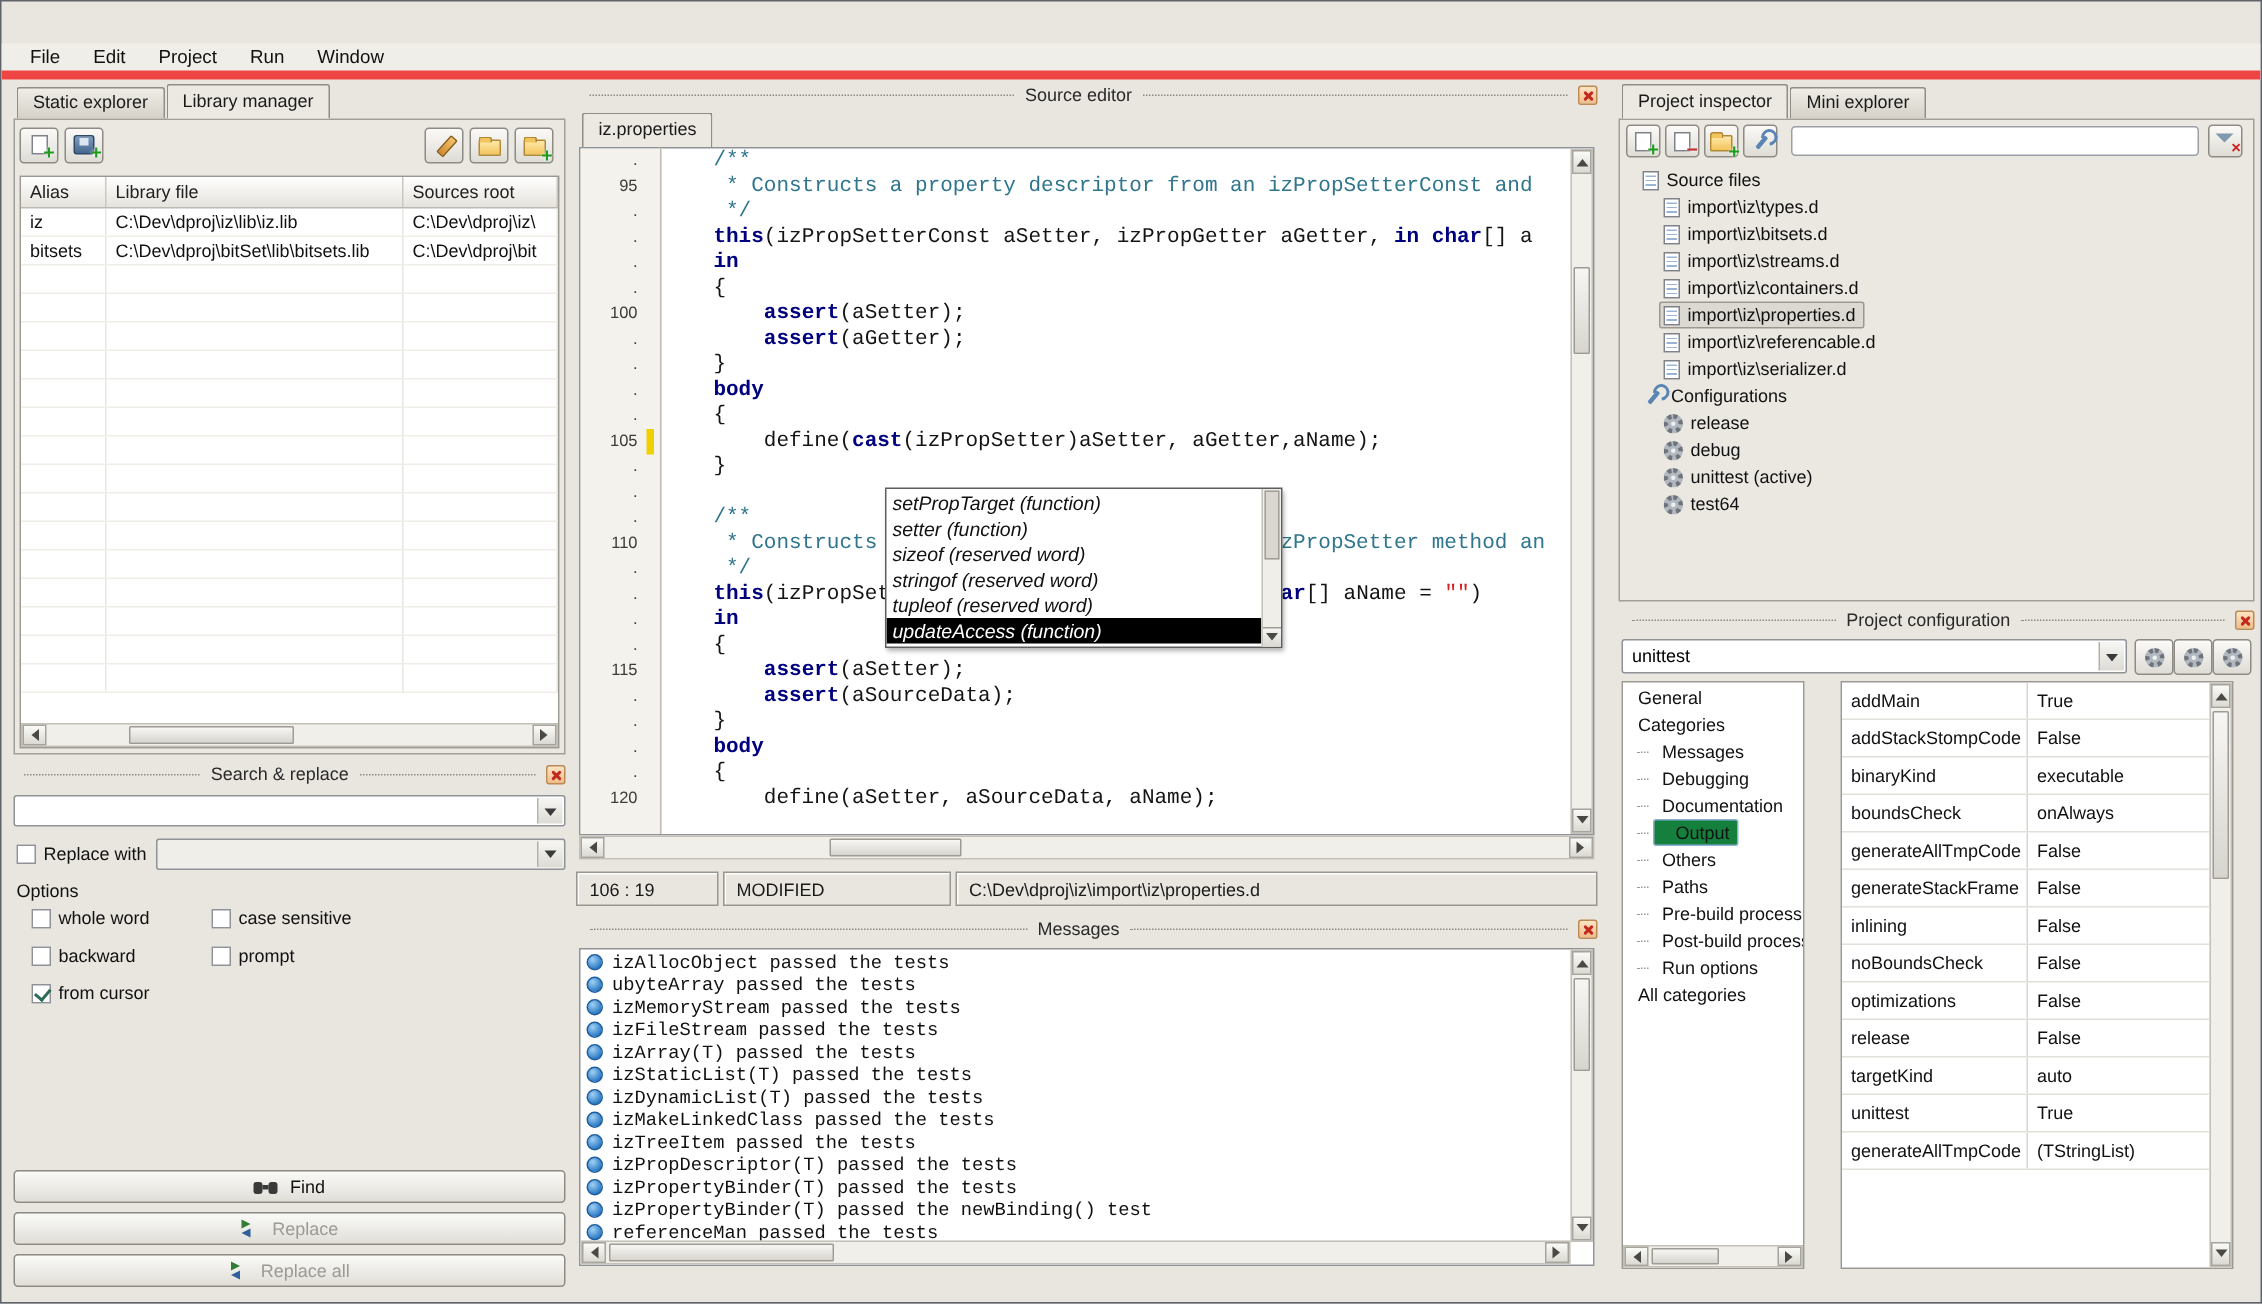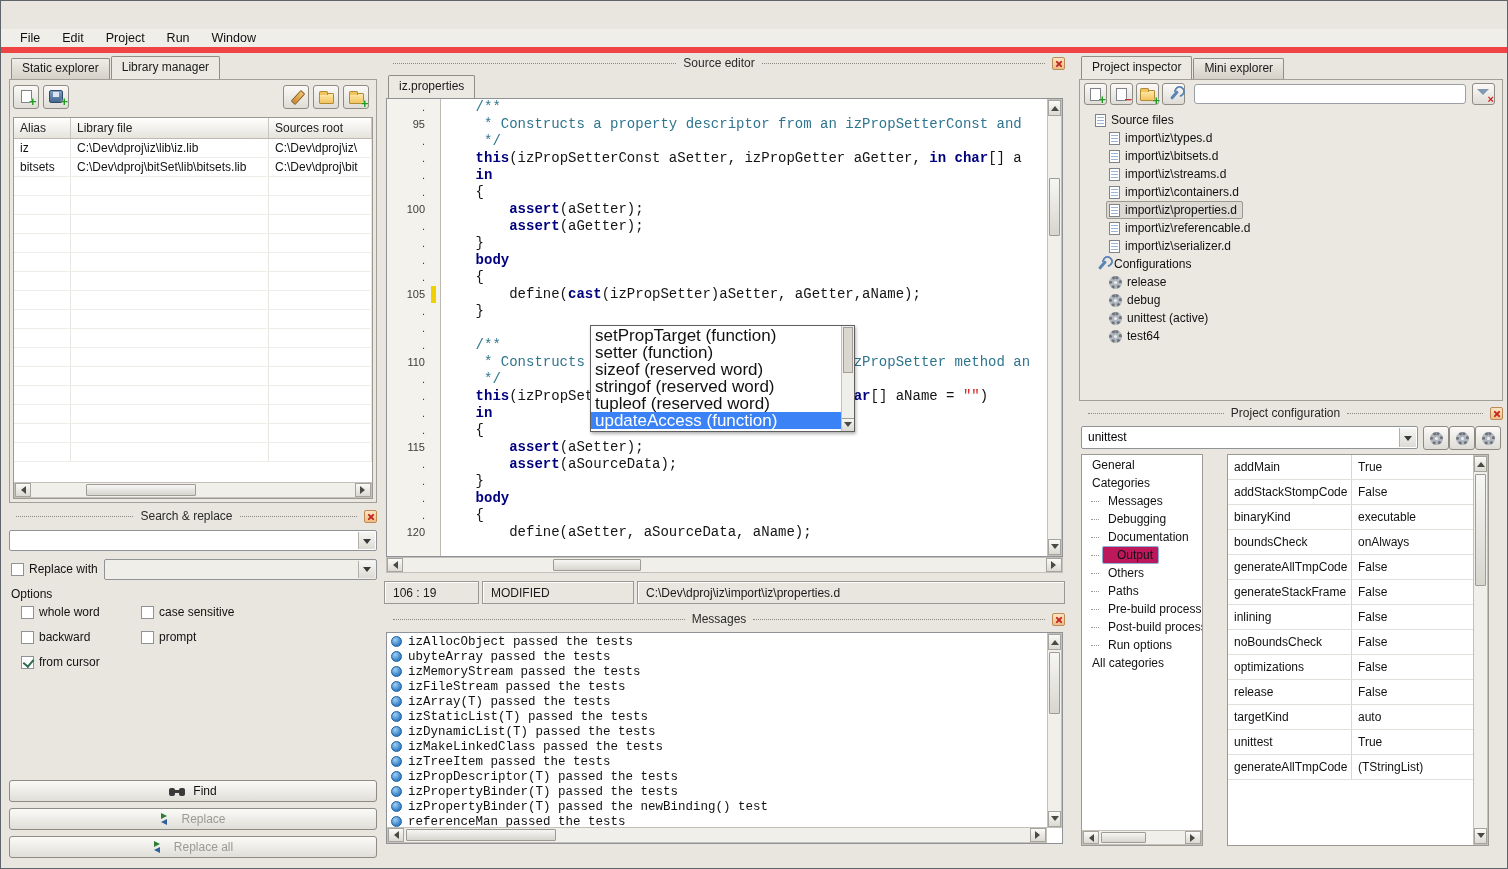--- a/index.html
+++ b/index.html
@@ -124,22 +124,22 @@
   .lmark{width:5px;flex:none;margin-right:6px;}
   .lmark.mod{background:#f0d000;}
   .code{flex:1;color:#141414;overflow:hidden;}
   .tk-k{color:#00007f;font-weight:bold;}
   .tk-c{color:#2e758d;}
   .tk-s{color:#d42020;}
   .caret{display:inline-block;width:1px;height:14px;background:#000;vertical-align:-2px;}
   .ed-vscroll{position:absolute;top:0;right:0;bottom:0;}
   .cmp{position:absolute;left:203px;top:226px;width:265px;height:107px;background:#fff;border:1px solid #5e5e5e;box-shadow:1px 2px 3px rgba(0,0,0,.3);z-index:20;}
   #cmp-items{position:absolute;left:0;top:1px;right:13px;bottom:1px;overflow:hidden;}
-  .cmp-item{height:17px;line-height:17px;font-size:17px;padding-left:4px;color:#111;white-space:nowrap;}
-  .cmp-item.sel{background:#3b82f6;color:#fff;}
+  .cmp-item{height:17px;line-height:17px;font-size:13px;padding-left:4px;color:#111;white-space:nowrap;font-style:italic;}
+  .cmp-item.sel{background:#000000;color:#fff;}
   .cmp-sb{position:absolute;top:0;right:0;bottom:0;width:13px;background:#f0eee8;border-left:1px solid #c2c0b8;}
   .cmp-thumb{position:absolute;top:1px;left:1px;width:10px;height:46px;background:#d9d7d0;border:1px solid #a09e96;}
   .cmp-down{position:absolute;bottom:0;left:0;right:0;height:13px;background:linear-gradient(#f6f6f4,#dad8d1);border-top:1px solid #a09e96;display:flex;align-items:center;justify-content:center;}
   .ed-hscroll{position:absolute;top:501px;left:2px;width:677px;}
   .statusbar{position:absolute;top:525px;left:0;width:681px;height:23px;display:flex;gap:3px;}
   .scell{border:1px solid #999791;box-shadow:inset 1px 1px 0 #fdfdfb;font-size:12px;color:#1a1a1a;display:flex;align-items:center;padding:0 8px;white-space:nowrap;overflow:hidden;}
   .sc1{width:95px;flex:none;} .sc2{width:152px;flex:none;} .sc3{flex:1;}
   #msg-header{position:absolute;top:556px;left:2px;right:6px;}
   .msgbox{position:absolute;top:576px;left:2px;width:677px;bottom:24px;background:#fff;border:1px solid #8f9398;overflow:hidden;}
   #msg-items{position:absolute;left:0;top:1px;right:15px;bottom:15px;overflow:hidden;}
@@ -163,21 +163,21 @@
   #pc-header{position:absolute;top:350px;left:2px;right:0;}
   #pc-toprow{position:absolute;top:370px;left:2px;right:2px;height:24px;display:flex;gap:5px;}
   #pc-toprow .combo{flex:1;height:23px;}
   #pc-toprow .tbtn{margin:0;}
   #pc-cats{position:absolute;top:398px;left:2px;width:122px;height:392px;background:#fff;border:1px solid #9b9992;overflow:hidden;}
   #pc-cats-list{position:absolute;left:0;top:1px;right:0;bottom:15px;overflow:hidden;font-size:12px;}
   .cat-item{display:flex;align-items:center;height:18px;position:relative;}
   .cat-item.lv0{padding-left:4px;} .cat-item.lv1{padding-left:20px;}
   .cat-item.lv1::before{content:"";position:absolute;left:9px;top:9px;width:8px;border-top:1px dotted #9a9a92;}
   .ci{display:inline-block;padding:1px 5px;border:1px solid transparent;border-radius:2px;white-space:nowrap;color:#111;}
-  .ci.sel{background:#be185d;border-color:#8fb0d4;padding-left:14px;}
+  .ci.sel{background:#15803d;border-color:#8fb0d4;padding-left:14px;}
   .cats-hscroll{position:absolute;left:0;right:0;bottom:0;height:15px;}
   #pc-grid{position:absolute;top:398px;left:148px;right:14px;height:392px;background:#fff;border:1px solid #9b9992;overflow:hidden;}
   #grid-rows{position:absolute;left:0;top:0;right:15px;bottom:0;overflow:hidden;}
   .grow{display:flex;height:25px;border-bottom:1px solid #e2e0da;font-size:12px;align-items:stretch;color:#111;}
   .gname{width:124px;flex:none;padding-left:6px;border-right:1px solid #d8d6d0;display:flex;align-items:center;overflow:hidden;white-space:nowrap;}
   .gval{flex:1;padding-left:6px;display:flex;align-items:center;overflow:hidden;white-space:nowrap;}
   .grid-vscroll{position:absolute;top:0;right:0;bottom:0;}
 </style>
 </head>
 <body>

